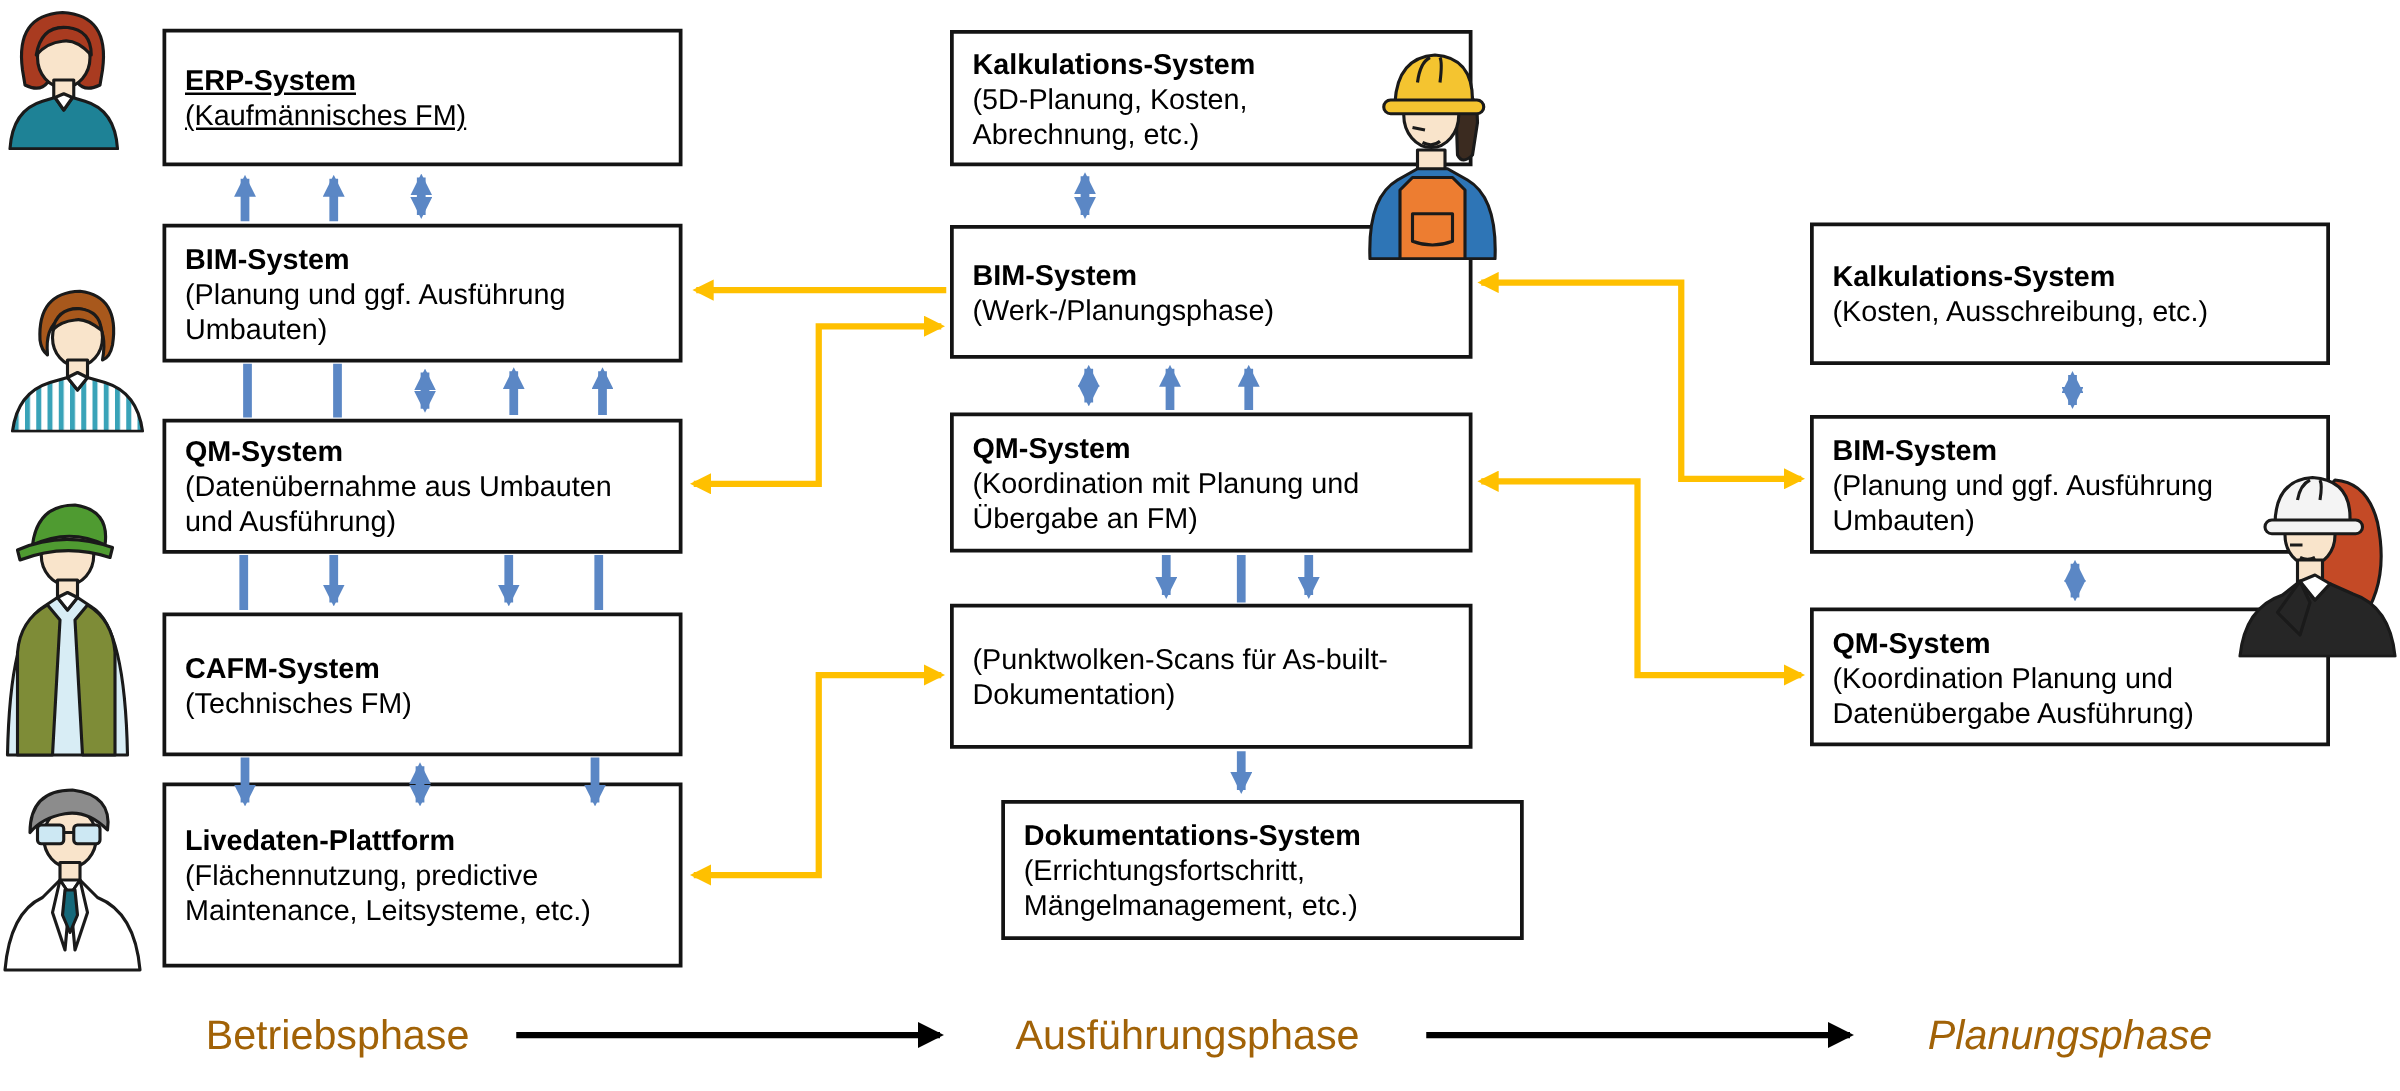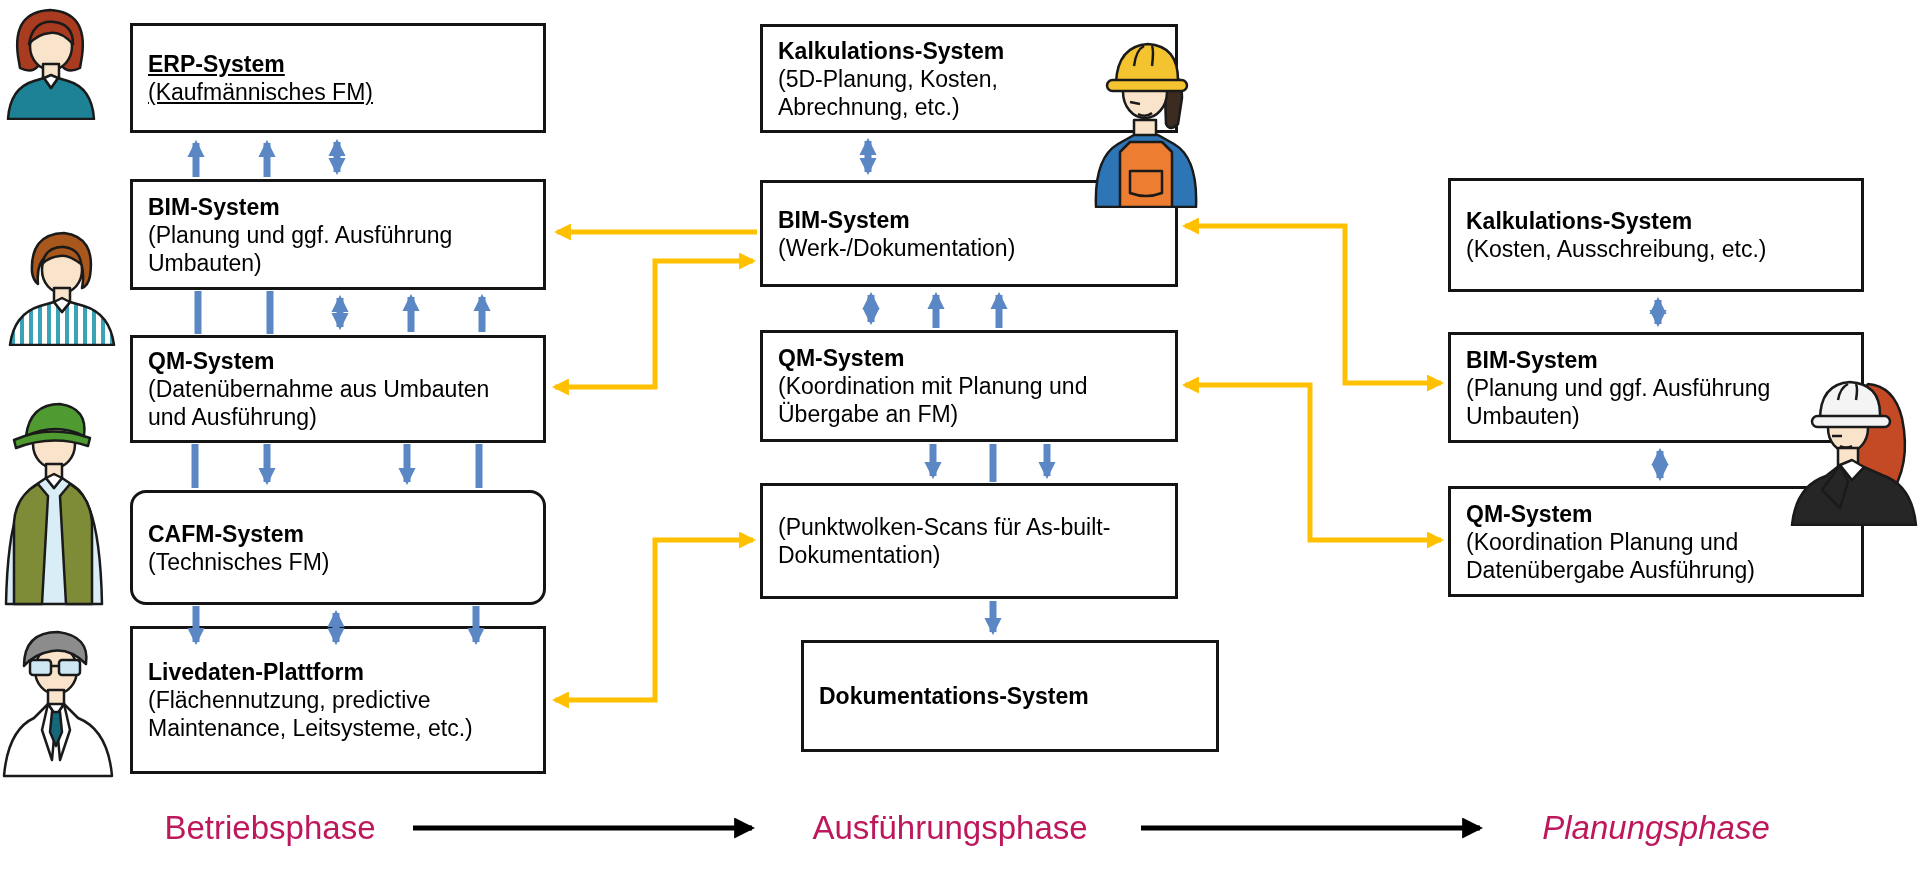--- a/index.html
+++ b/index.html
@@ -5,71 +5,73 @@
   html,body{margin:0;padding:0;background:#ffffff;}
   #canvas{position:relative;width:1920px;height:873px;background:#fff;overflow:hidden;
           font-family:"Liberation Sans", sans-serif;}
   .sysbox{position:absolute;background:#fff;border:3px solid #141414;box-sizing:border-box;
           display:flex;flex-direction:column;justify-content:center;padding:4px 15px;z-index:2;}
   .sysbox .t{font-weight:bold;font-size:23px;line-height:28px;color:#000;}
   .sysbox .s{font-size:23px;line-height:28px;color:#000;white-space:pre-line;}
   #wires{position:absolute;left:0;top:0;z-index:3;pointer-events:none;}
   .fig{position:absolute;z-index:4;}
   .phase{position:absolute;top:806px;height:44px;display:flex;align-items:center;
-         transform:translateX(-50%);font-size:33px;color:#be185d;z-index:2;white-space:nowrap;}
+         transform:translateX(-50%);font-size:33px;color:#a16207;z-index:2;white-space:nowrap;}
 </style>
 </head>
 <body>
 
 <div id="canvas">
 
   <div class="sysbox" style="left:130px;top:23px;width:416px;height:110px;text-decoration:underline;">
     <div class="t">ERP-System</div>
     <div class="s">(Kaufmännisches FM)</div>
   </div>
   <div class="sysbox" style="left:130px;top:179px;width:416px;height:111px;">
     <div class="t">BIM-System</div>
     <div class="s">(Planung und ggf. Ausführung
 Umbauten)</div>
   </div>
   <div class="sysbox" style="left:130px;top:335px;width:416px;height:108px;">
     <div class="t">QM-System</div>
     <div class="s">(Datenübernahme aus Umbauten
 und Ausführung)</div>
   </div>
-  <div class="sysbox" style="left:130px;top:490px;width:416px;height:115px;border-radius:16px;">
+  <div class="sysbox" style="left:130px;top:490px;width:416px;height:115px;">
     <div class="t">CAFM-System</div>
     <div class="s">(Technisches FM)</div>
   </div>
   <div class="sysbox" style="left:130px;top:626px;width:416px;height:148px;">
     <div class="t">Livedaten-Plattform</div>
     <div class="s">(Flächennutzung, predictive
 Maintenance, Leitsysteme, etc.)</div>
   </div>
 
   <div class="sysbox" style="left:760px;top:24px;width:418px;height:109px;">
     <div class="t">Kalkulations-System</div>
     <div class="s">(5D-Planung, Kosten,
 Abrechnung, etc.)</div>
   </div>
   <div class="sysbox" style="left:760px;top:180px;width:418px;height:107px;">
     <div class="t">BIM-System</div>
-    <div class="s">(Werk-/Dokumentation)</div>
+    <div class="s">(Werk-/Planungsphase)</div>
   </div>
   <div class="sysbox" style="left:760px;top:330px;width:418px;height:112px;">
     <div class="t">QM-System</div>
     <div class="s">(Koordination mit Planung und
 Übergabe an FM)</div>
   </div>
   <div class="sysbox" style="left:760px;top:483px;width:418px;height:116px;">
     <div class="s">(Punktwolken-Scans für As-built-
 Dokumentation)</div>
   </div>
   <div class="sysbox" style="left:760px;top:640px;width:418px;height:112px;margin-left:41px;">
     <div class="t">Dokumentations-System</div>
+    <div class="s">(Errichtungsfortschritt,
+Mängelmanagement, etc.)</div>
   </div>
 
   <div class="sysbox" style="left:1448px;top:178px;width:416px;height:114px;">
     <div class="t">Kalkulations-System</div>
     <div class="s">(Kosten, Ausschreibung, etc.)</div>
   </div>
   <div class="sysbox" style="left:1448px;top:332px;width:416px;height:111px;">
     <div class="t">BIM-System</div>
     <div class="s">(Planung und ggf. Ausführung
 Umbauten)</div>

